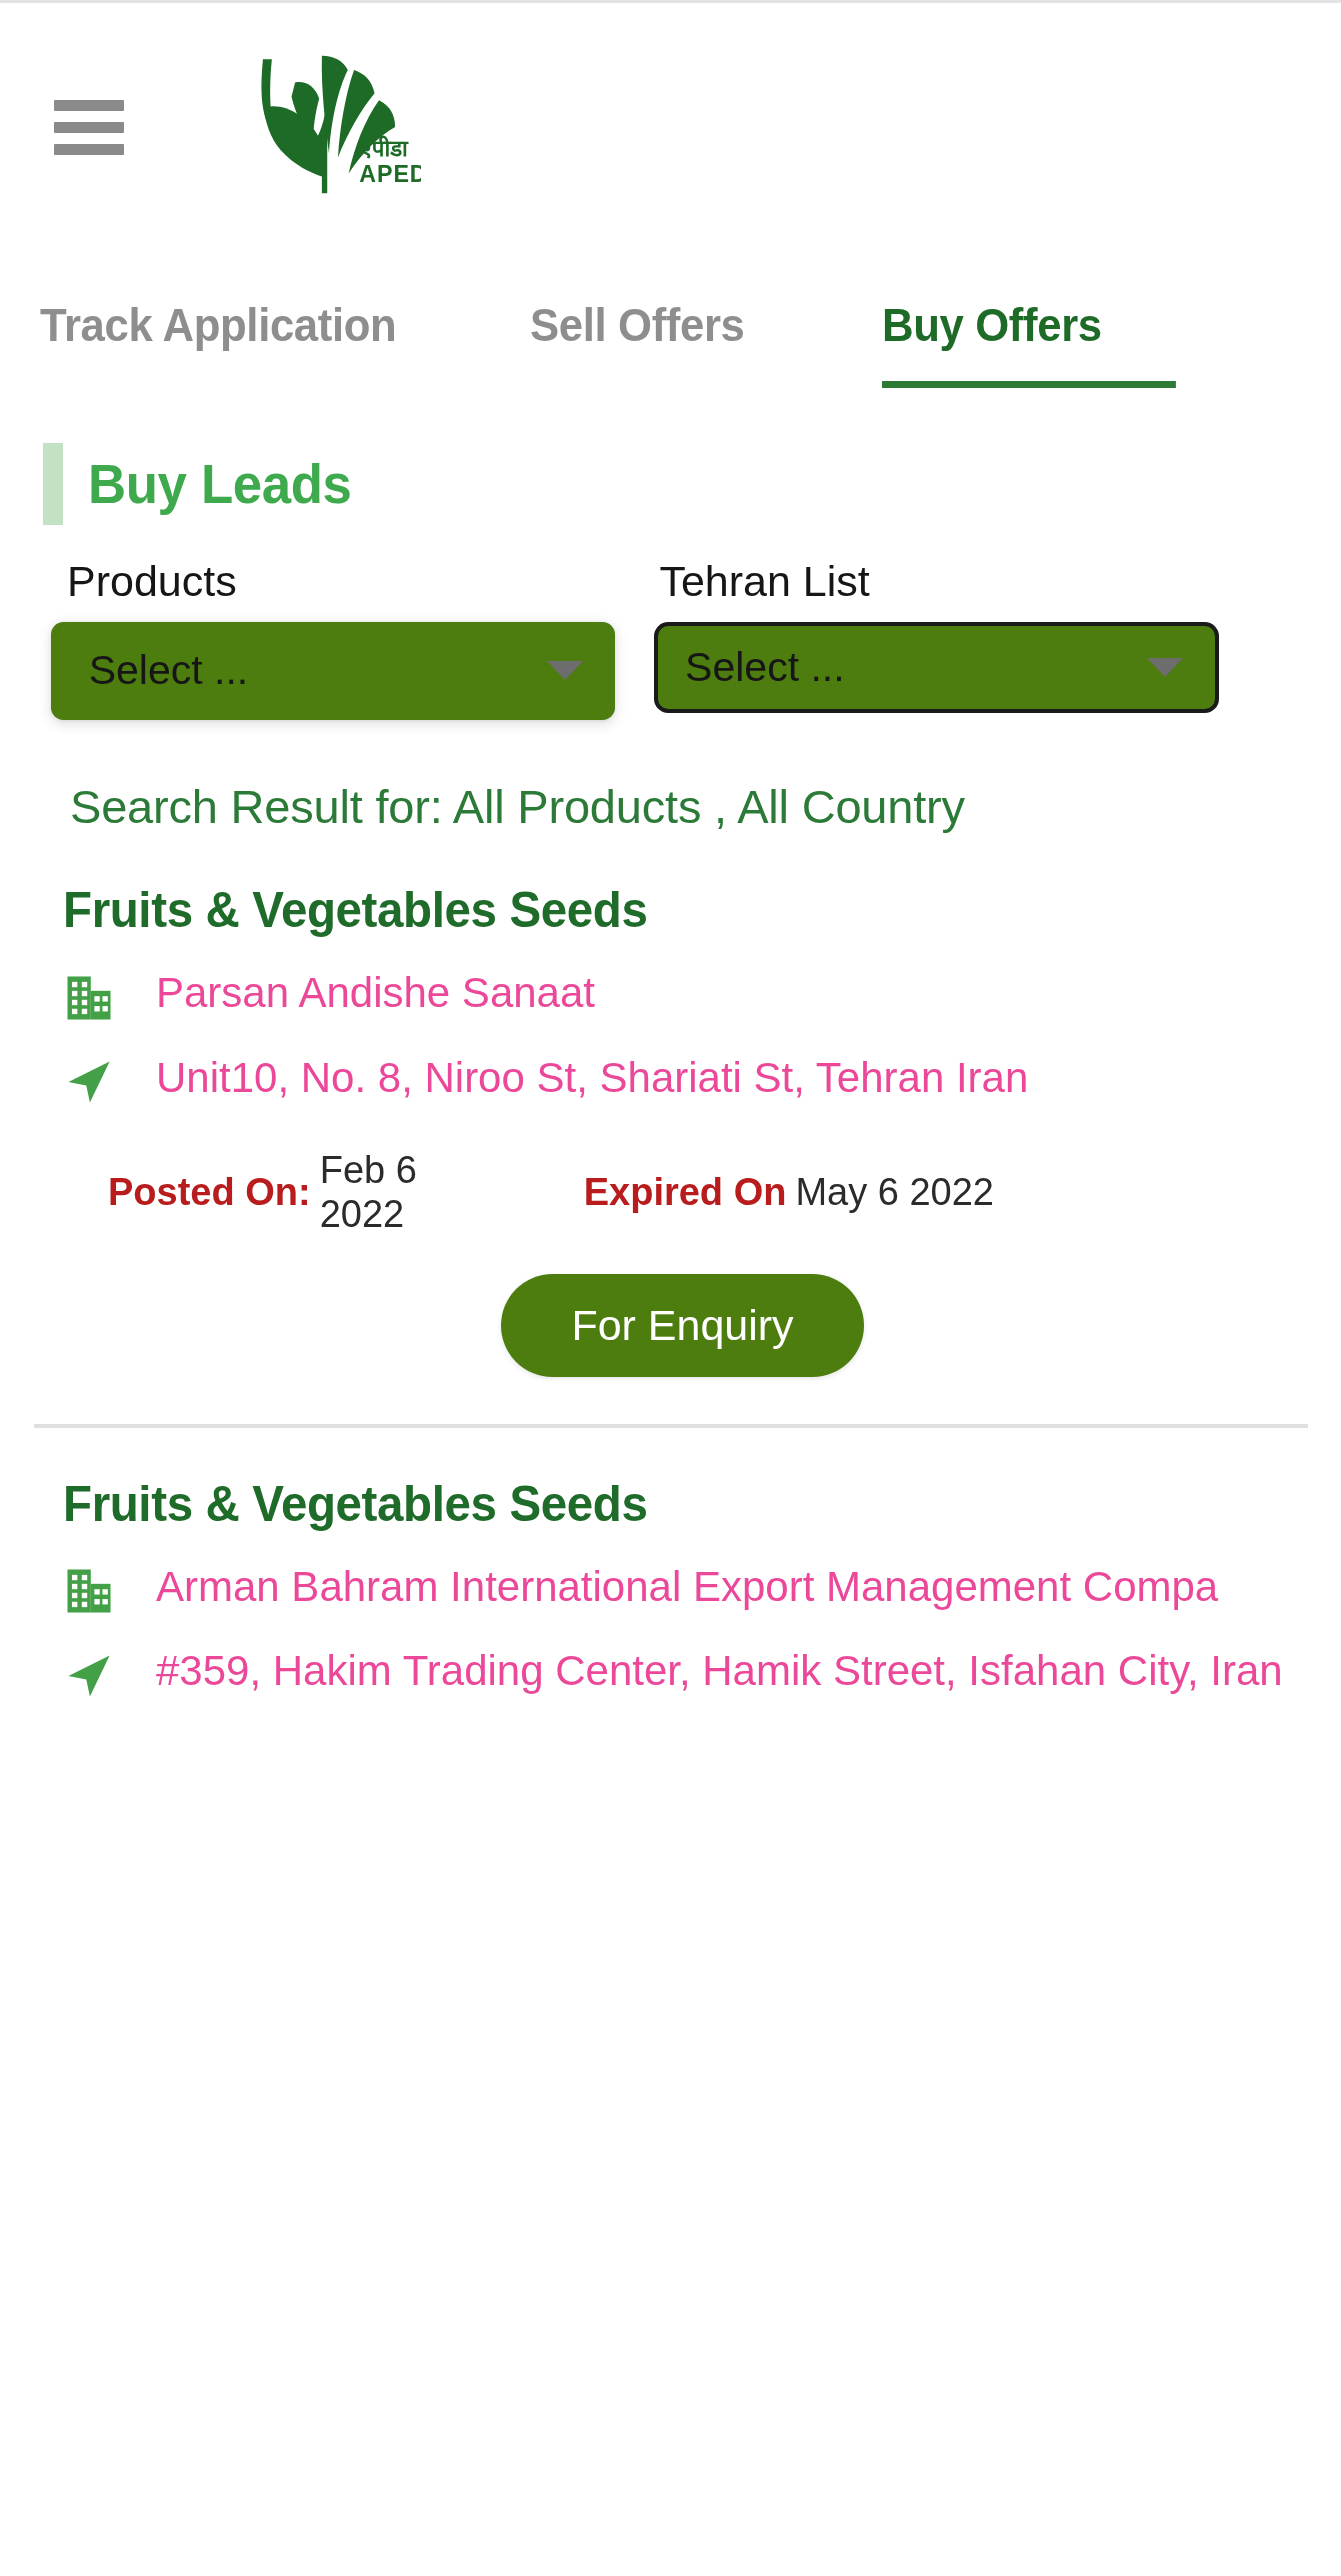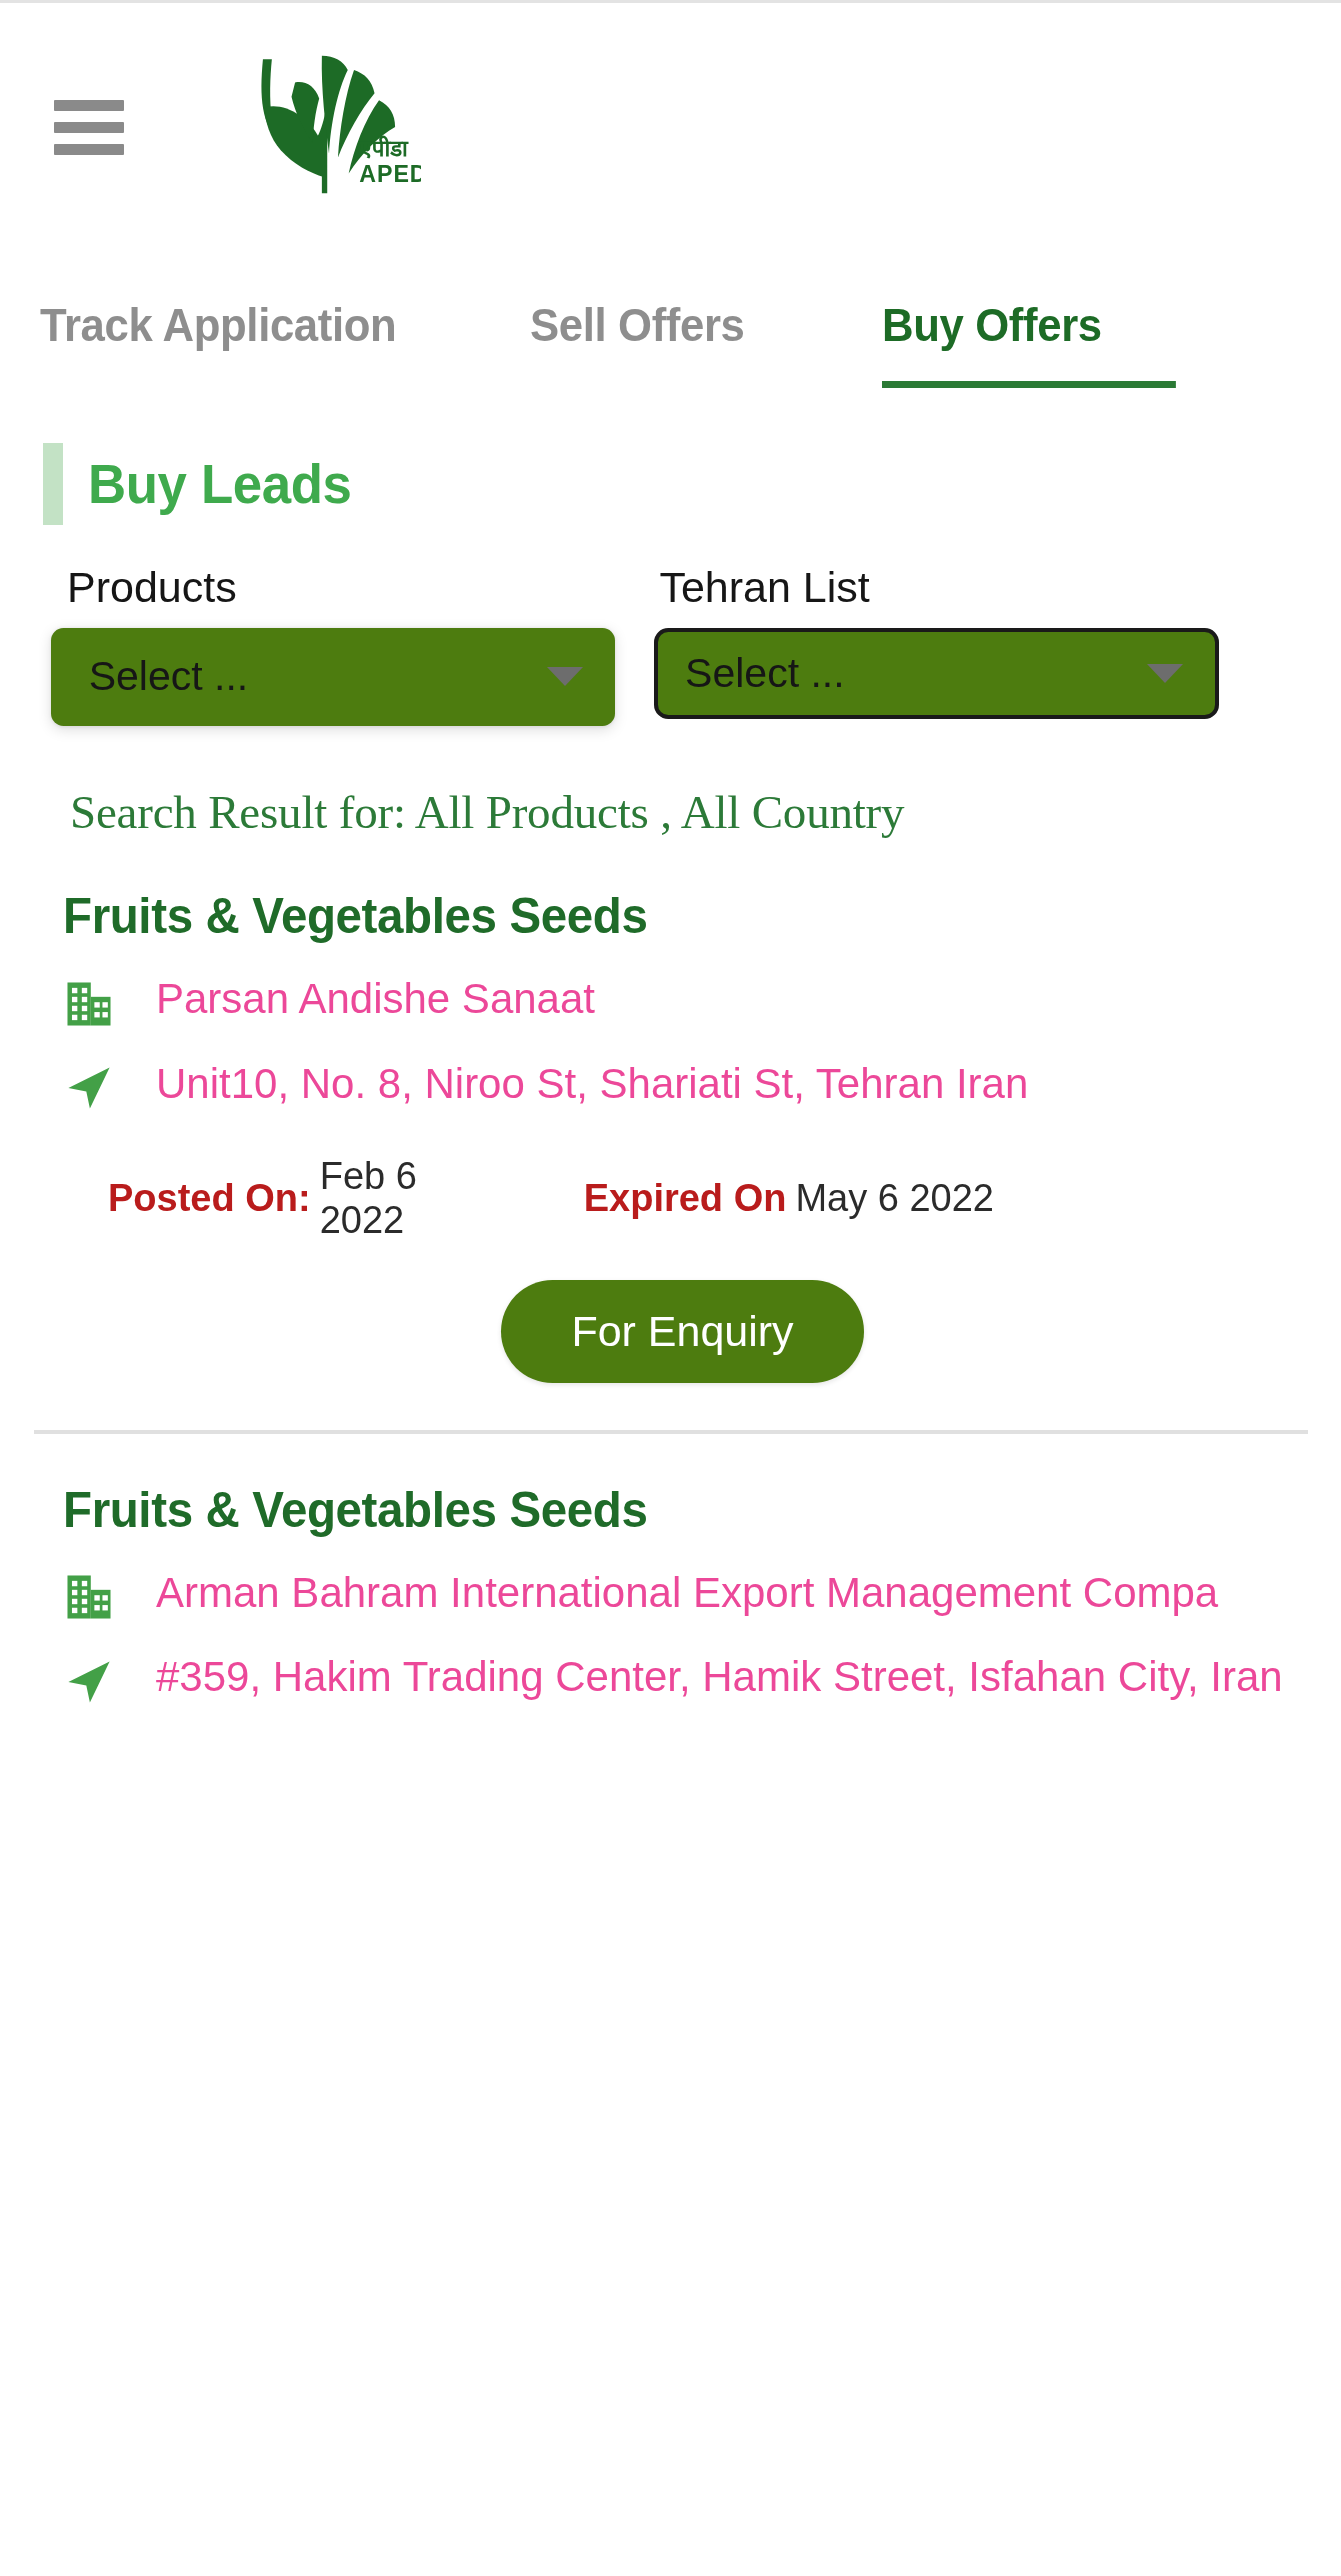--- a/index.html
+++ b/index.html
@@ -133,21 +133,20 @@
   }
   .filter-col { display: flex; flex-direction: column; }
   .filter-col.products { width: 590px; }
   .filter-col.country  { width: 608px; margin-left: 13.4px; }
 
   .filter-label {
     font-size: 43px;
     color: #161616;
     font-weight: 400;
     margin-bottom: 16px;
-    margin-top: 6px;
   }
   .filter-col.products .filter-label { padding-left: 27px; }
   .filter-col.country  .filter-label { padding-left: 16px; }
 
   .select-box {
     position: relative;
     display: flex;
     align-items: center;
     background: #4d7c0f;
     cursor: pointer;
@@ -185,21 +184,20 @@
 
   
   .search-result {
     margin-top: 59px;
     padding: 0 47px 0 70px;
     font-size: 47px;
     color: #2c7a38;
     line-height: 1.18;
     font-weight: 400;
     letter-spacing: -0.2px;
-    font-family: Liberation Serif, serif;
   }
 
   
   .card { padding: 0 40px 0 63px; }
   .card-title {
     font-size: 50px;
     font-weight: 700;
     color: #1f6b29;
     margin-top: 47px;
     letter-spacing: -0.4px;

